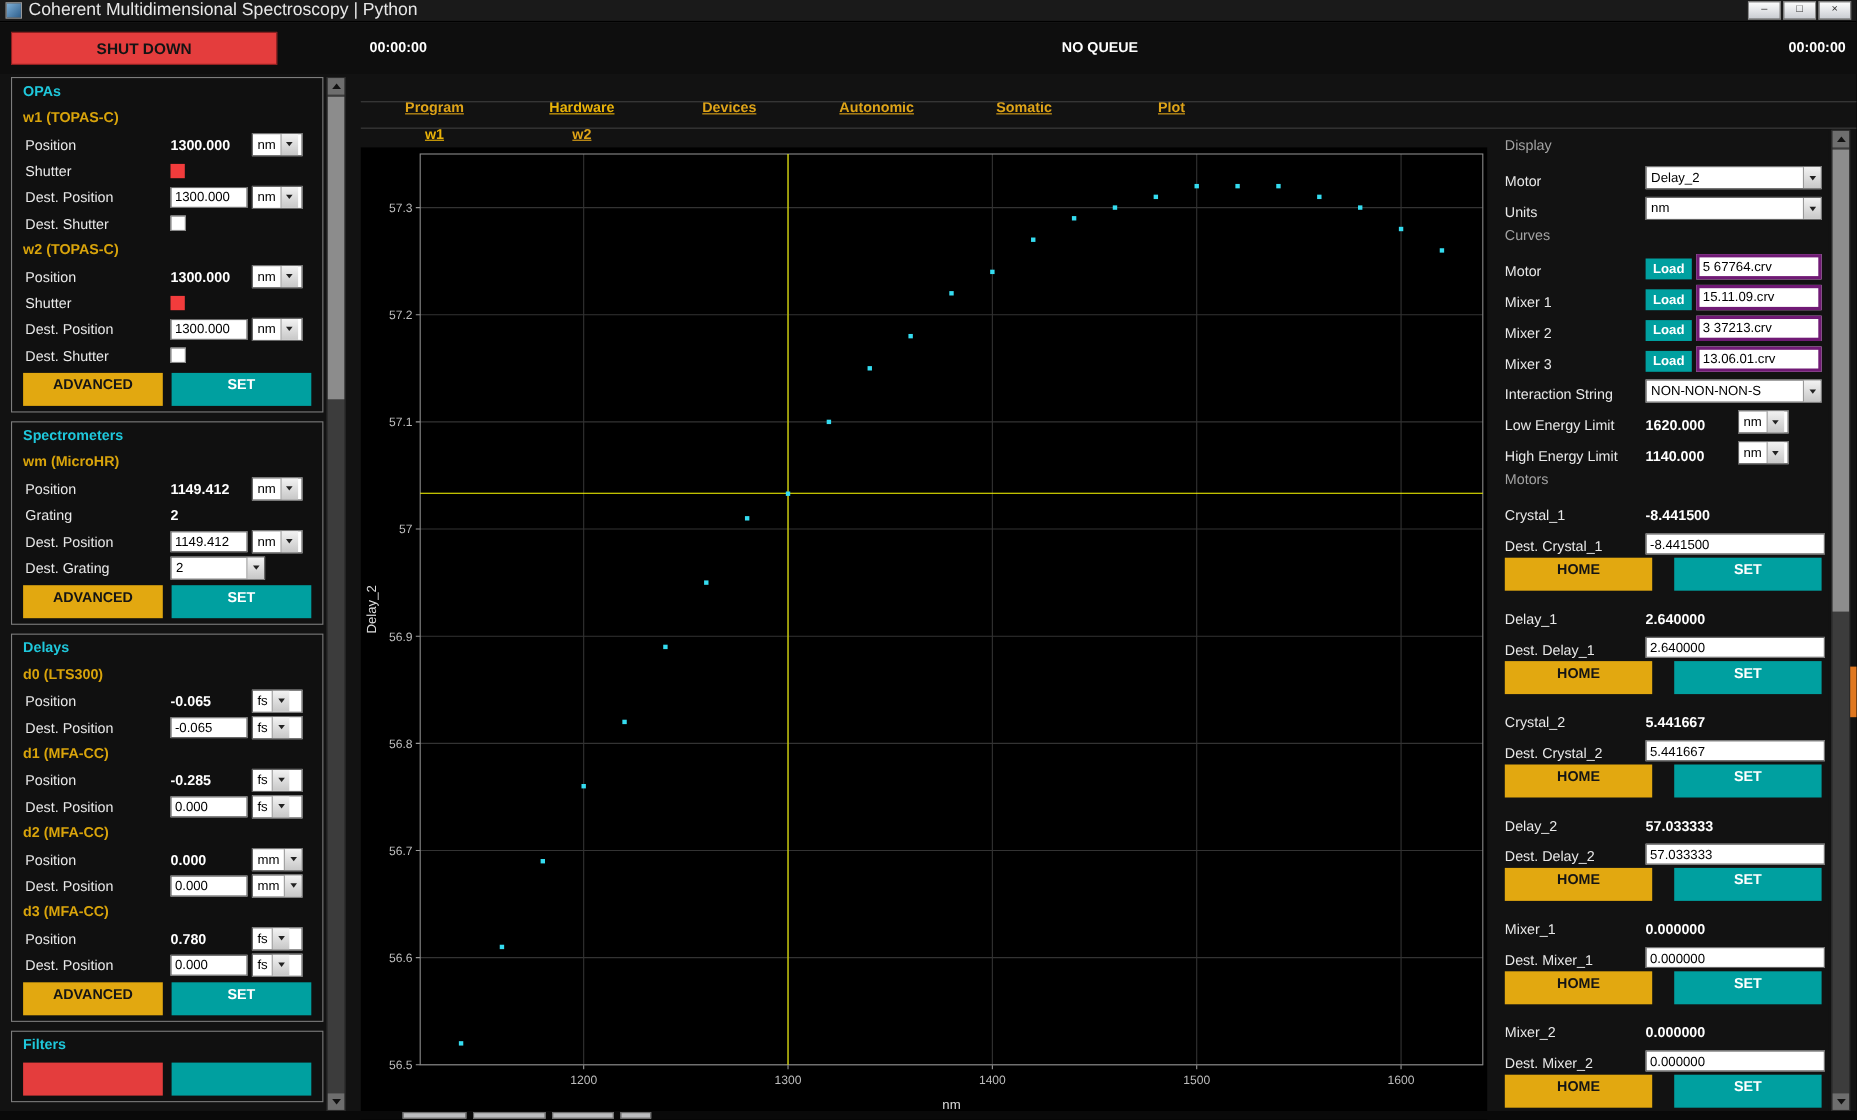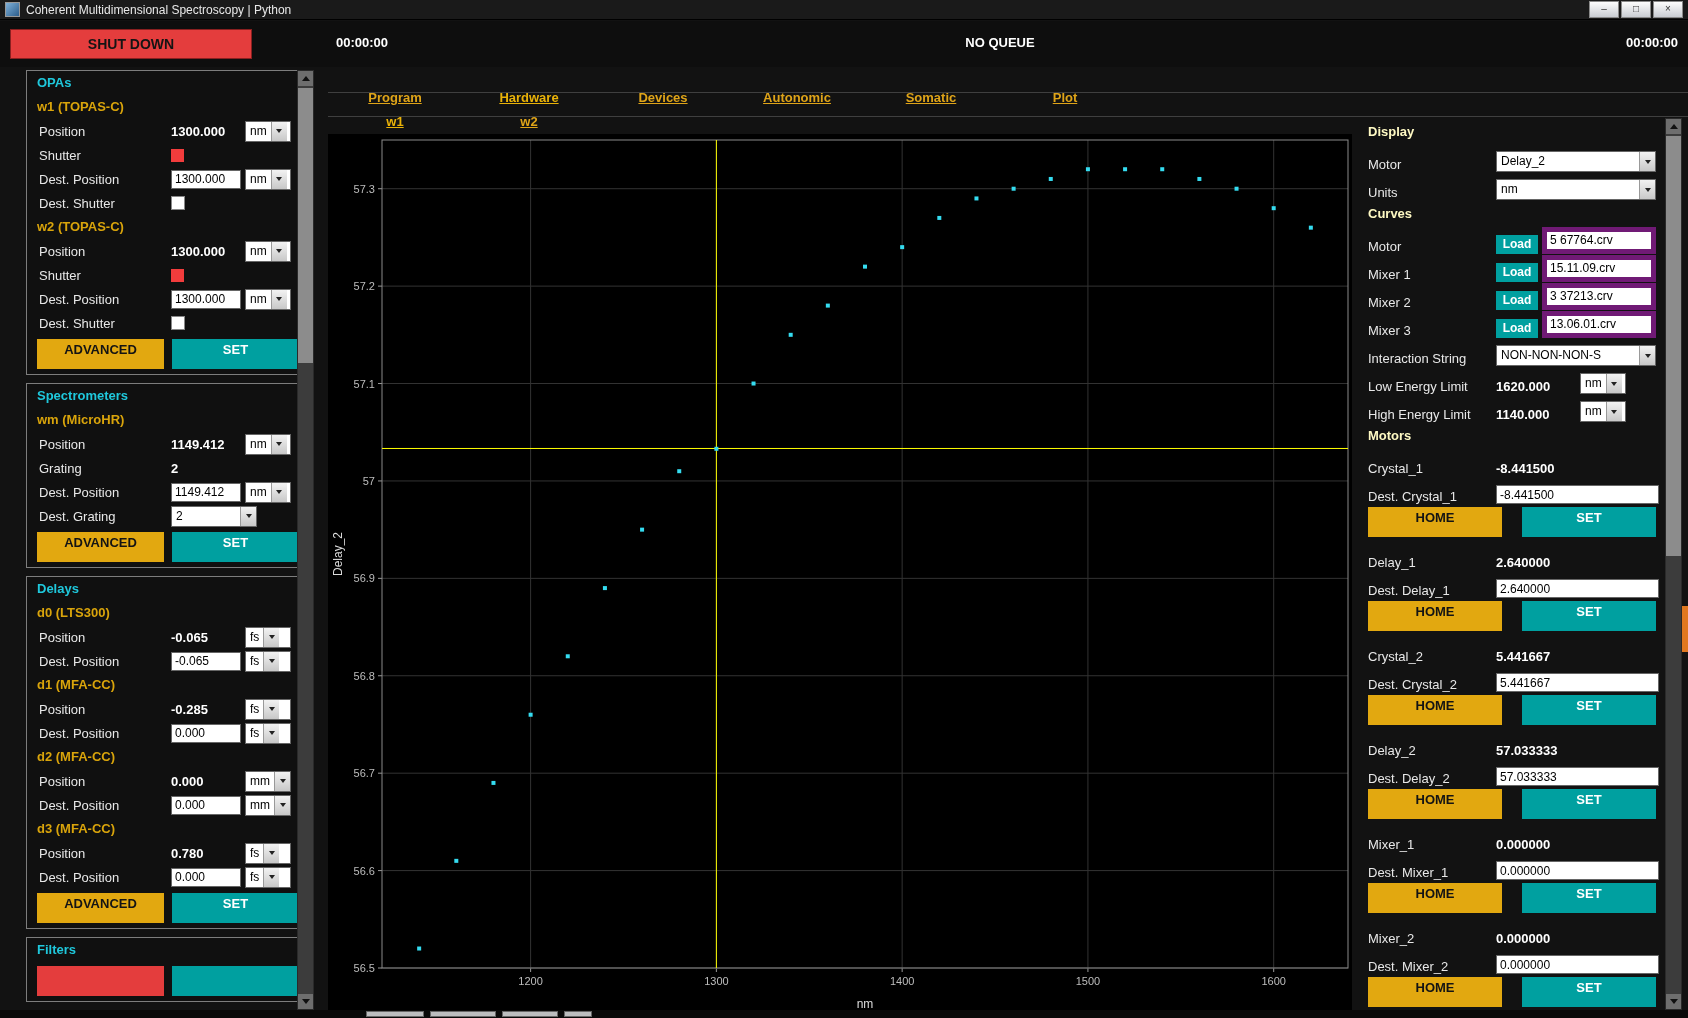--- a/index.html
+++ b/index.html
@@ -2,33 +2,33 @@
 <html><head>
 <meta charset="utf-8">
 <style>
   html,body{margin:0;padding:0;background:#000;}
   body{width:1688px;height:1018px;overflow:hidden;font-family:"Liberation Sans",sans-serif;}
   .app{position:relative;width:1688px;height:1018px;background:#121212;overflow:hidden;}
 
   
   .titlebar{position:absolute;top:0;left:0;right:0;height:20px;background:#1a1a1a;border-bottom:1px solid #000;display:flex;align-items:center;padding:0 5px;box-sizing:border-box;}
   .app-icon{width:13px;height:13px;background:linear-gradient(135deg,#7fb0d8,#2d5e8c);border:1px solid #999;margin-right:6px;}
-  .title-text{color:#e8e8e8;font-size:12px;flex:1;}
+  .title-text{color:#e8e8e8;font-size:16px;flex:1;}
   .win-btns{display:flex;gap:2px;}
   .wbtn{width:28px;height:15px;background:linear-gradient(#fdfdfd,#c9ccd2);border:1px solid #8a8a8a;color:#333;font-size:10px;line-height:14px;text-align:center;cursor:pointer;}
 
   
   .topbar{position:absolute;top:21px;left:0;right:0;height:46px;background:#0e0e0e;}
   .shutdown{position:absolute;left:10px;top:8px;width:242px;height:30px;background:#e43d3d;border:1px solid #8a2020;color:#141414;font-weight:bold;font-size:14px;display:flex;align-items:center;justify-content:center;box-sizing:border-box;cursor:pointer;}
   .timer-left{position:absolute;left:336px;top:14px;color:#fff;font-weight:bold;font-size:13px;}
   .queue-status{position:absolute;left:312px;right:0;top:14px;text-align:center;color:#fff;font-weight:bold;font-size:13px;}
   .timer-right{position:absolute;right:10px;top:14px;color:#fff;font-weight:bold;font-size:13px;}
 
   
-  .left-panel{position:absolute;left:24px;top:70px;width:288px;height:940px;overflow:hidden;}
+  .left-panel{position:absolute;left:8px;top:70px;width:288px;height:940px;overflow:hidden;}
   .section{border:1px solid #7d7d7d;margin:0 2px 8px 2px;padding-bottom:5px;background:#101010;}
   .sec-h{color:#1fc8dc;font-weight:bold;font-size:13px;height:24px;line-height:24px;padding-left:10px;}
   .sub-h{color:#d9a40b;font-weight:bold;font-size:13px;height:24px;line-height:24px;padding-left:10px;}
   .row{display:flex;align-items:center;height:24px;padding:0 8px 0 12px;font-size:13px;color:#e8e8e8;}
   .row .lab{width:132px;flex:none;}
   .bval{font-weight:bold;color:#fff;width:74px;flex:none;}
   .inp{width:62px;flex:none;height:17px;background:#fff;border:1px solid #666;color:#000;font-size:12px;font-family:"Liberation Sans",sans-serif;padding:0 3px;margin-right:4px;}
   .combo{display:inline-flex;align-items:stretch;height:19px;background:#fff;border:1px solid #666;flex:none;}
   .combo .cv{font-size:12px;color:#000;padding:2px 4px 0 4px;white-space:nowrap;overflow:hidden;}
   .combo .cb{width:15px;background:linear-gradient(#f2f2f2,#c8c8c8);border-left:1px solid #999;display:flex;align-items:center;justify-content:center;}
@@ -54,29 +54,29 @@
   
   .main-area{position:absolute;left:328px;top:86px;width:1026px;height:942px;}
   .tabline{position:absolute;left:328px;right:0;height:1px;background:#3f3f3f;}
   .tabs,.subtabs{display:flex;height:24px;}
   .tab{width:134px;text-align:center;line-height:24px;font-weight:bold;font-size:13px;color:#dfa418;text-decoration:underline;cursor:pointer;}
   .tab.active{color:#eab308;}
   .plot-wrap{position:absolute;left:0;top:48px;width:1024px;height:894px;background:#000;}
 
   
   .right-panel{position:absolute;left:1360px;top:118px;width:302px;height:892px;overflow:hidden;font-size:13px;background:#121212;}
-  .rsec-h{color:#fef9c3;font-weight:bold;font-size:13px;height:24px;line-height:24px;padding-left:8px;margin-top:2px;}
+  .rsec-h{color:#a3a3a3;font-weight:normal;font-size:13px;height:24px;line-height:24px;padding-left:8px;margin-top:2px;}
   .rrow{display:flex;align-items:flex-end;height:28px;padding:0 6px 0 8px;color:#e8e8e8;}
   .rrow .lab{width:128px;flex:none;}
   .rval{font-weight:bold;color:#fff;}
   .combo.wide{flex:1;}
   .lval{width:84px;font-weight:bold;color:#fff;flex:none;}
   .rinp{flex:1;height:17px;background:#fff;border:1px solid #666;color:#000;font-size:12px;font-family:"Liberation Sans",sans-serif;padding:0 3px;}
   .loadbtn{width:42px;height:19px;line-height:19px;text-align:center;background:#00a0a0;color:#fff;font-weight:bold;font-size:12px;margin-right:4px;flex:none;cursor:pointer;}
-  .filebox{flex:1;height:17px;background:#fff;border:5px solid #701a75;color:#000;font-size:12px;padding:0 3px;white-space:nowrap;overflow:hidden;line-height:17px;}
+  .filebox{flex:1;height:17px;background:#fff;border:3px solid #701a75;color:#000;font-size:12px;padding:0 3px;white-space:nowrap;overflow:hidden;line-height:17px;}
   .motor-block{margin-bottom:2px;}
   .rbtn-row{display:flex;gap:20px;padding:3px 6px 3px 8px;}
 
   
   .edge-frag{position:absolute;right:0;top:606px;width:6px;height:46px;background:#e07820;}
   .task-strip{position:absolute;left:0;bottom:0;width:100%;height:8px;background:#090909;}
   .tfrag{position:absolute;top:1px;height:6px;background:#bcbdbf;border:1px solid #666;box-sizing:border-box;}
 </style>
 </head>
 <body>

